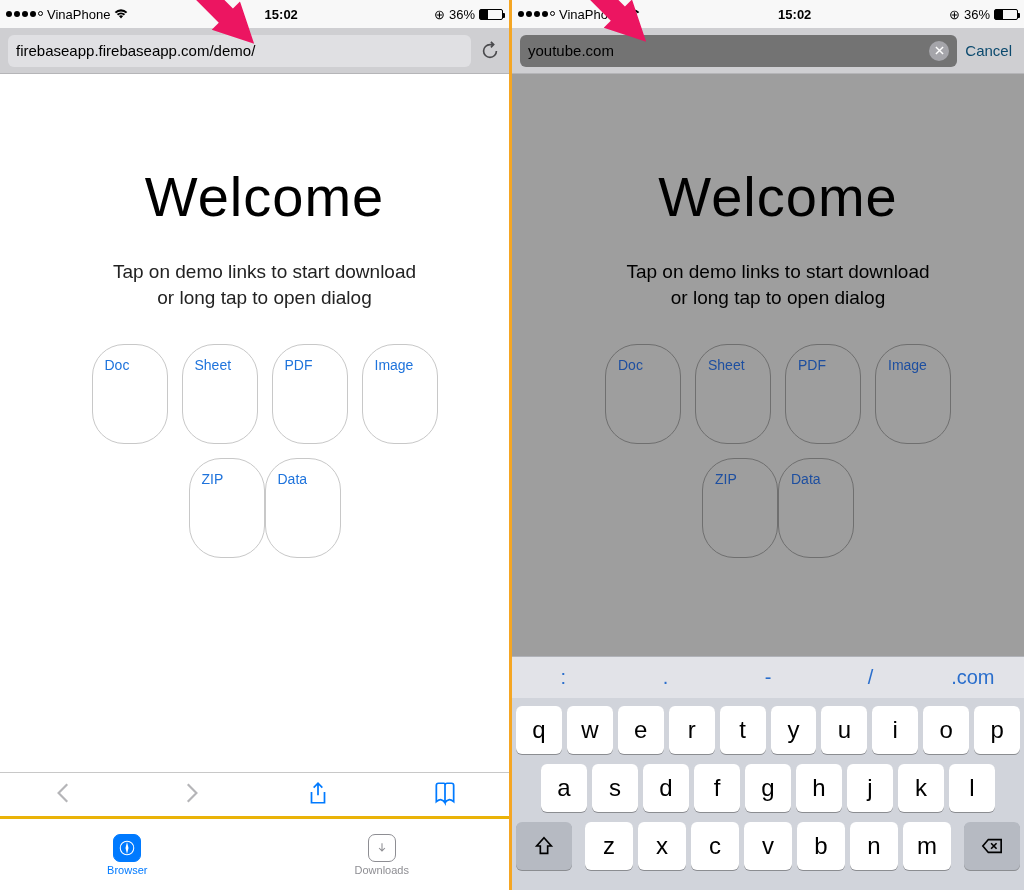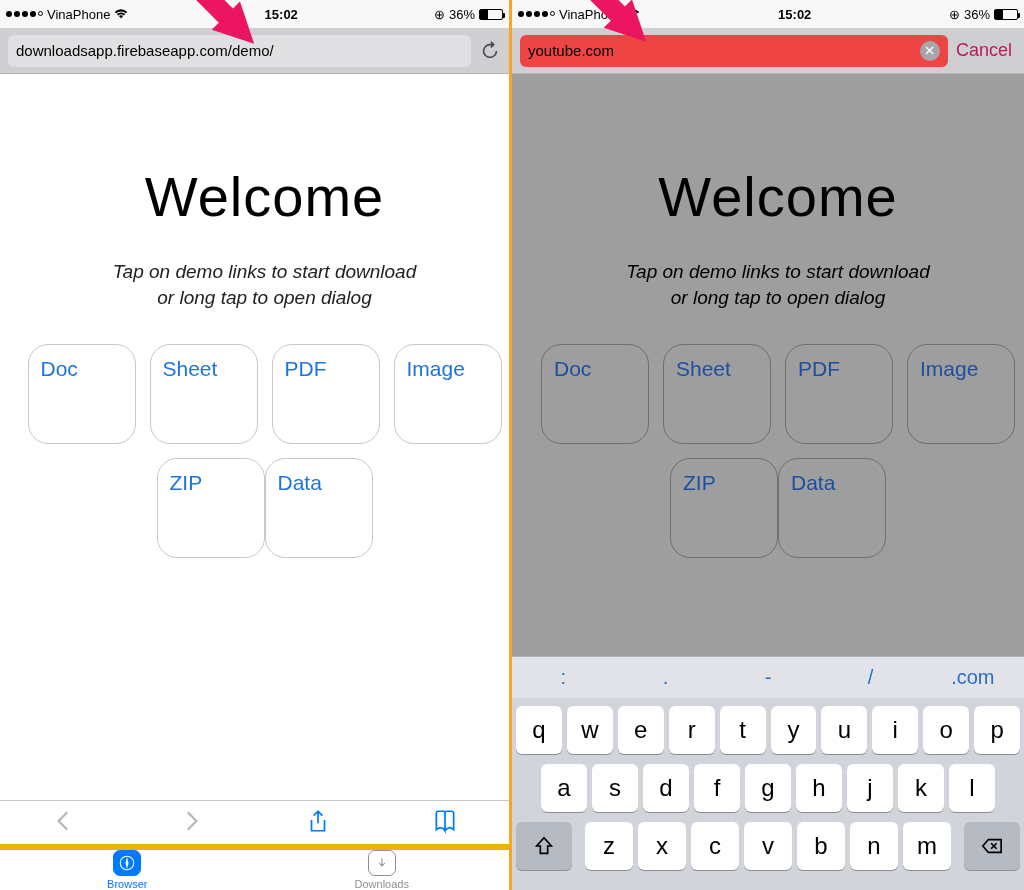--- a/index.html
+++ b/index.html
@@ -60,67 +60,67 @@
     flex:1;
     background:#e0e0e3;
     border-radius:6px;
     height:32px;
     display:flex; align-items:center;
     padding:0 8px;
     font-size:15px;
     color:#000;
     overflow:hidden; white-space:nowrap;
   }
-  .url-field.active { background:#ef4444;gap:9px; }
+  .url-field.active { background:#737373;gap:9px; }
   .url-clear {
     width:20px; height:20px; border-radius:50%;
     background:#a5a5aa;
     display:flex; align-items:center; justify-content:center;
     margin-left:auto;
   }
   .url-clear svg { width:9px; height:9px; }
   .reload-btn {
     width:22px; height:22px;
     display:flex; align-items:center; justify-content:center;
   }
   .cancel-link {
-    color:#be185d; font-size:18px; font-weight:400;
+    color:#0c4a6e; font-size:15px; font-weight:400;
     padding-right:4px;
   }
 
   
   .content {
     flex:1;
     background:#fff;
     display:flex; flex-direction:column; align-items:center;
     padding-top:90px;
     color:#000;
     position:relative;
     padding-left:20px;
   }
   .welcome-title {
     font-size:56px; font-weight:300; letter-spacing:1px;
   }
   .welcome-sub {
     margin-top:30px;
     font-size:19px; font-weight:400; color:#222;
-    text-align:center; line-height:1.35;font-style:italic;
+    text-align:center; line-height:1.35;
   }
   .tile-grid {
     margin-top:34px;
     width: 445px;
     display:flex; flex-wrap:wrap; gap:14px;
     justify-content:center;
   }
   .tile-row1 { display:flex; gap:14px; }
   .tile-row2 { display:flex; }
   .tile {
-    width:108px; height:100px;
-    border:1px solid #c8c8c8; border-radius:20px;
-    color:#1e73dc; font-size:21px;
+    width:76px; height:100px;
+    border:1px solid #c8c8c8; border-radius:32px;
+    color:#1e73dc; font-size:14px;
     display:flex; align-items:flex-start; justify-content:flex-start;
     padding:12px 0 0 12px;
   }
 
   
   .phone.right .content {
     background:#9e9e9e;
     position:relative;
   }
   .phone.right .welcome-title,
@@ -132,21 +132,21 @@
   }
 
   
   .web-toolbar {
     height:44px; border-top:1px solid #c8c8c8;
     display:flex; align-items:center; justify-content:space-around;
     color:#888;
   }
   .web-toolbar svg { width:26px; height:26px; }
   .tabbar {
-    height:46px; border-top:6px solid #eab308;
+    height:74px; border-top:3px solid #eab308;
     display:flex;
   }
   .tabbar .tab {
     flex:1; display:flex; flex-direction:column; align-items:center; justify-content:center;
     font-size:11px; color:#8e8e93; gap:2px;
   }
   .tabbar .tab.active { color:#007aff; }
   .tabbar .tab.active .tab-icon-box { background:#007aff; }
   .tab-icon-box {
     width:28px; height:28px; border-radius:7px;
@@ -222,21 +222,21 @@
       <span>⊕</span>
       <span>36%</span>
       <div class="battery">
           <div class="fill"></div>
         </div>
     </div>
   </div>
 
   <div class="url-bar">
     <div class="url-field">
-      <span>downloadsapp.firebaseapp.com/demo/</span>
+      <span>firebaseapp.firebaseapp.com/demo/</span>
     </div>
     <div class="reload-btn">
       <svg viewBox="0 0 24 24" width="22" height="22">
           <path fill="none" stroke="#4a4a4d" stroke-width="1.8" d="M19 12 A7 7 0 1 1 12 5 L16 5 M13 2 L16 5 L13 8"></path>
         </svg>
     </div>
   </div>
 
   <div class="content">
     <div class="welcome-title">Welcome</div>

